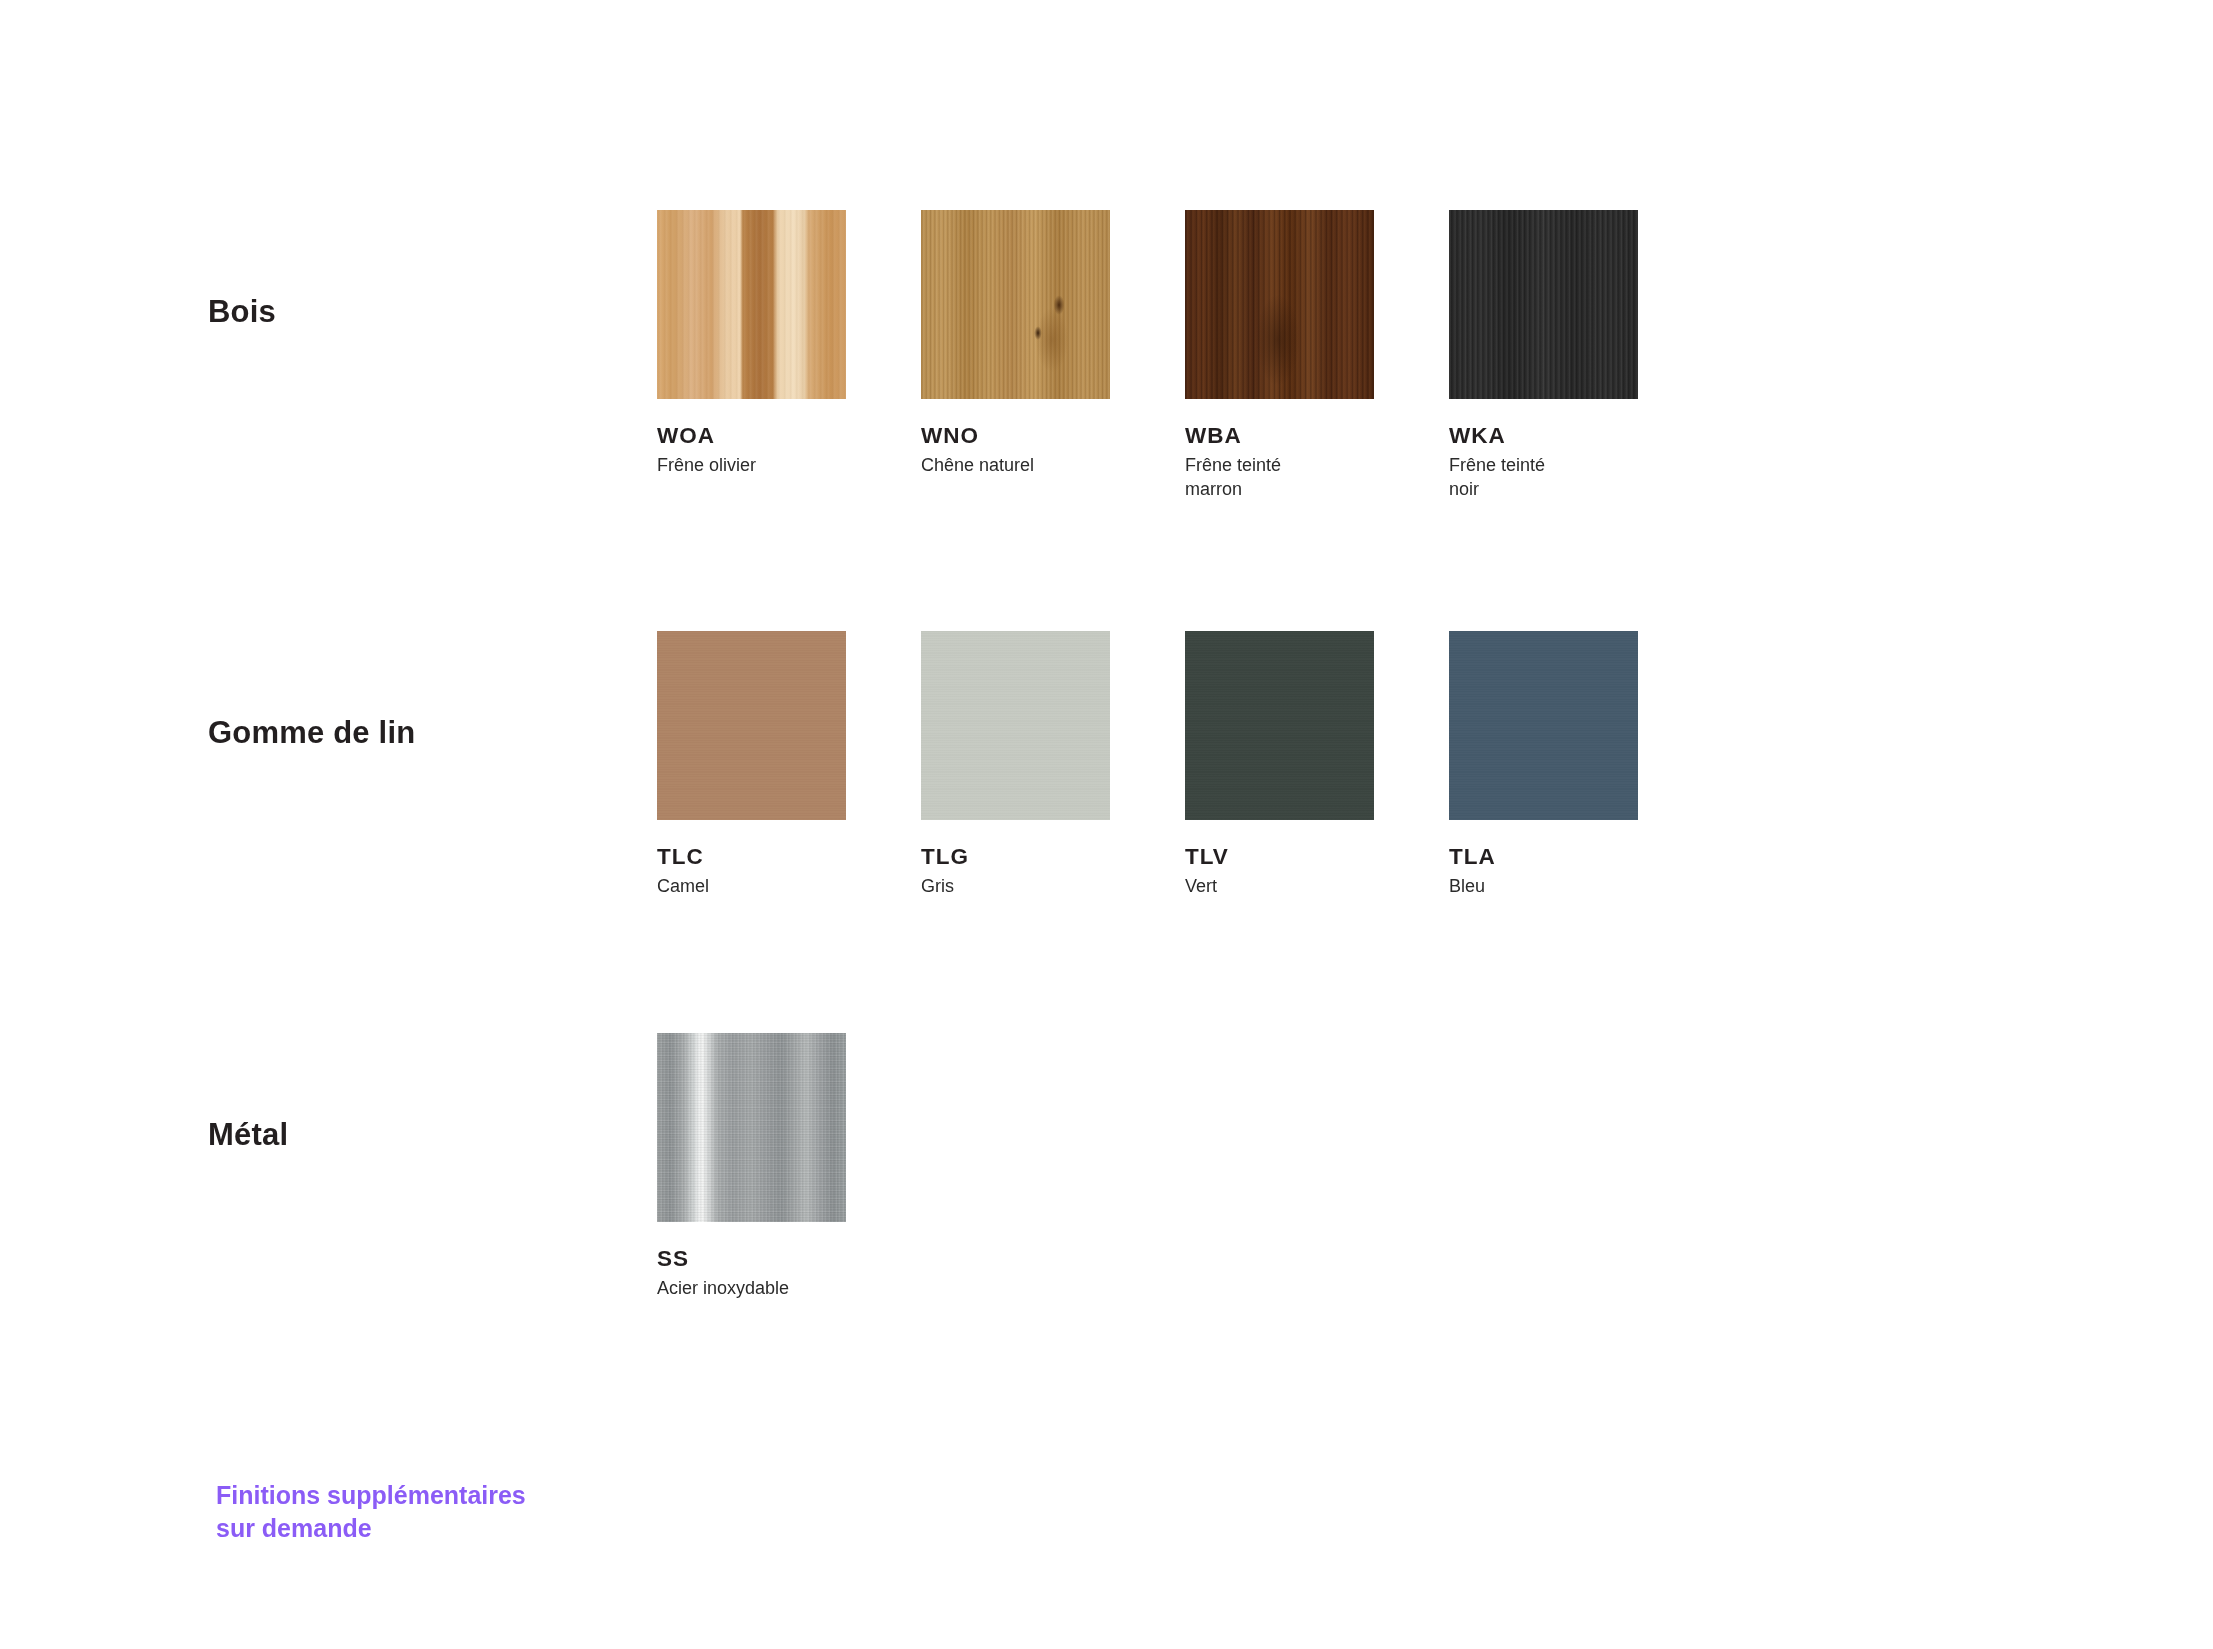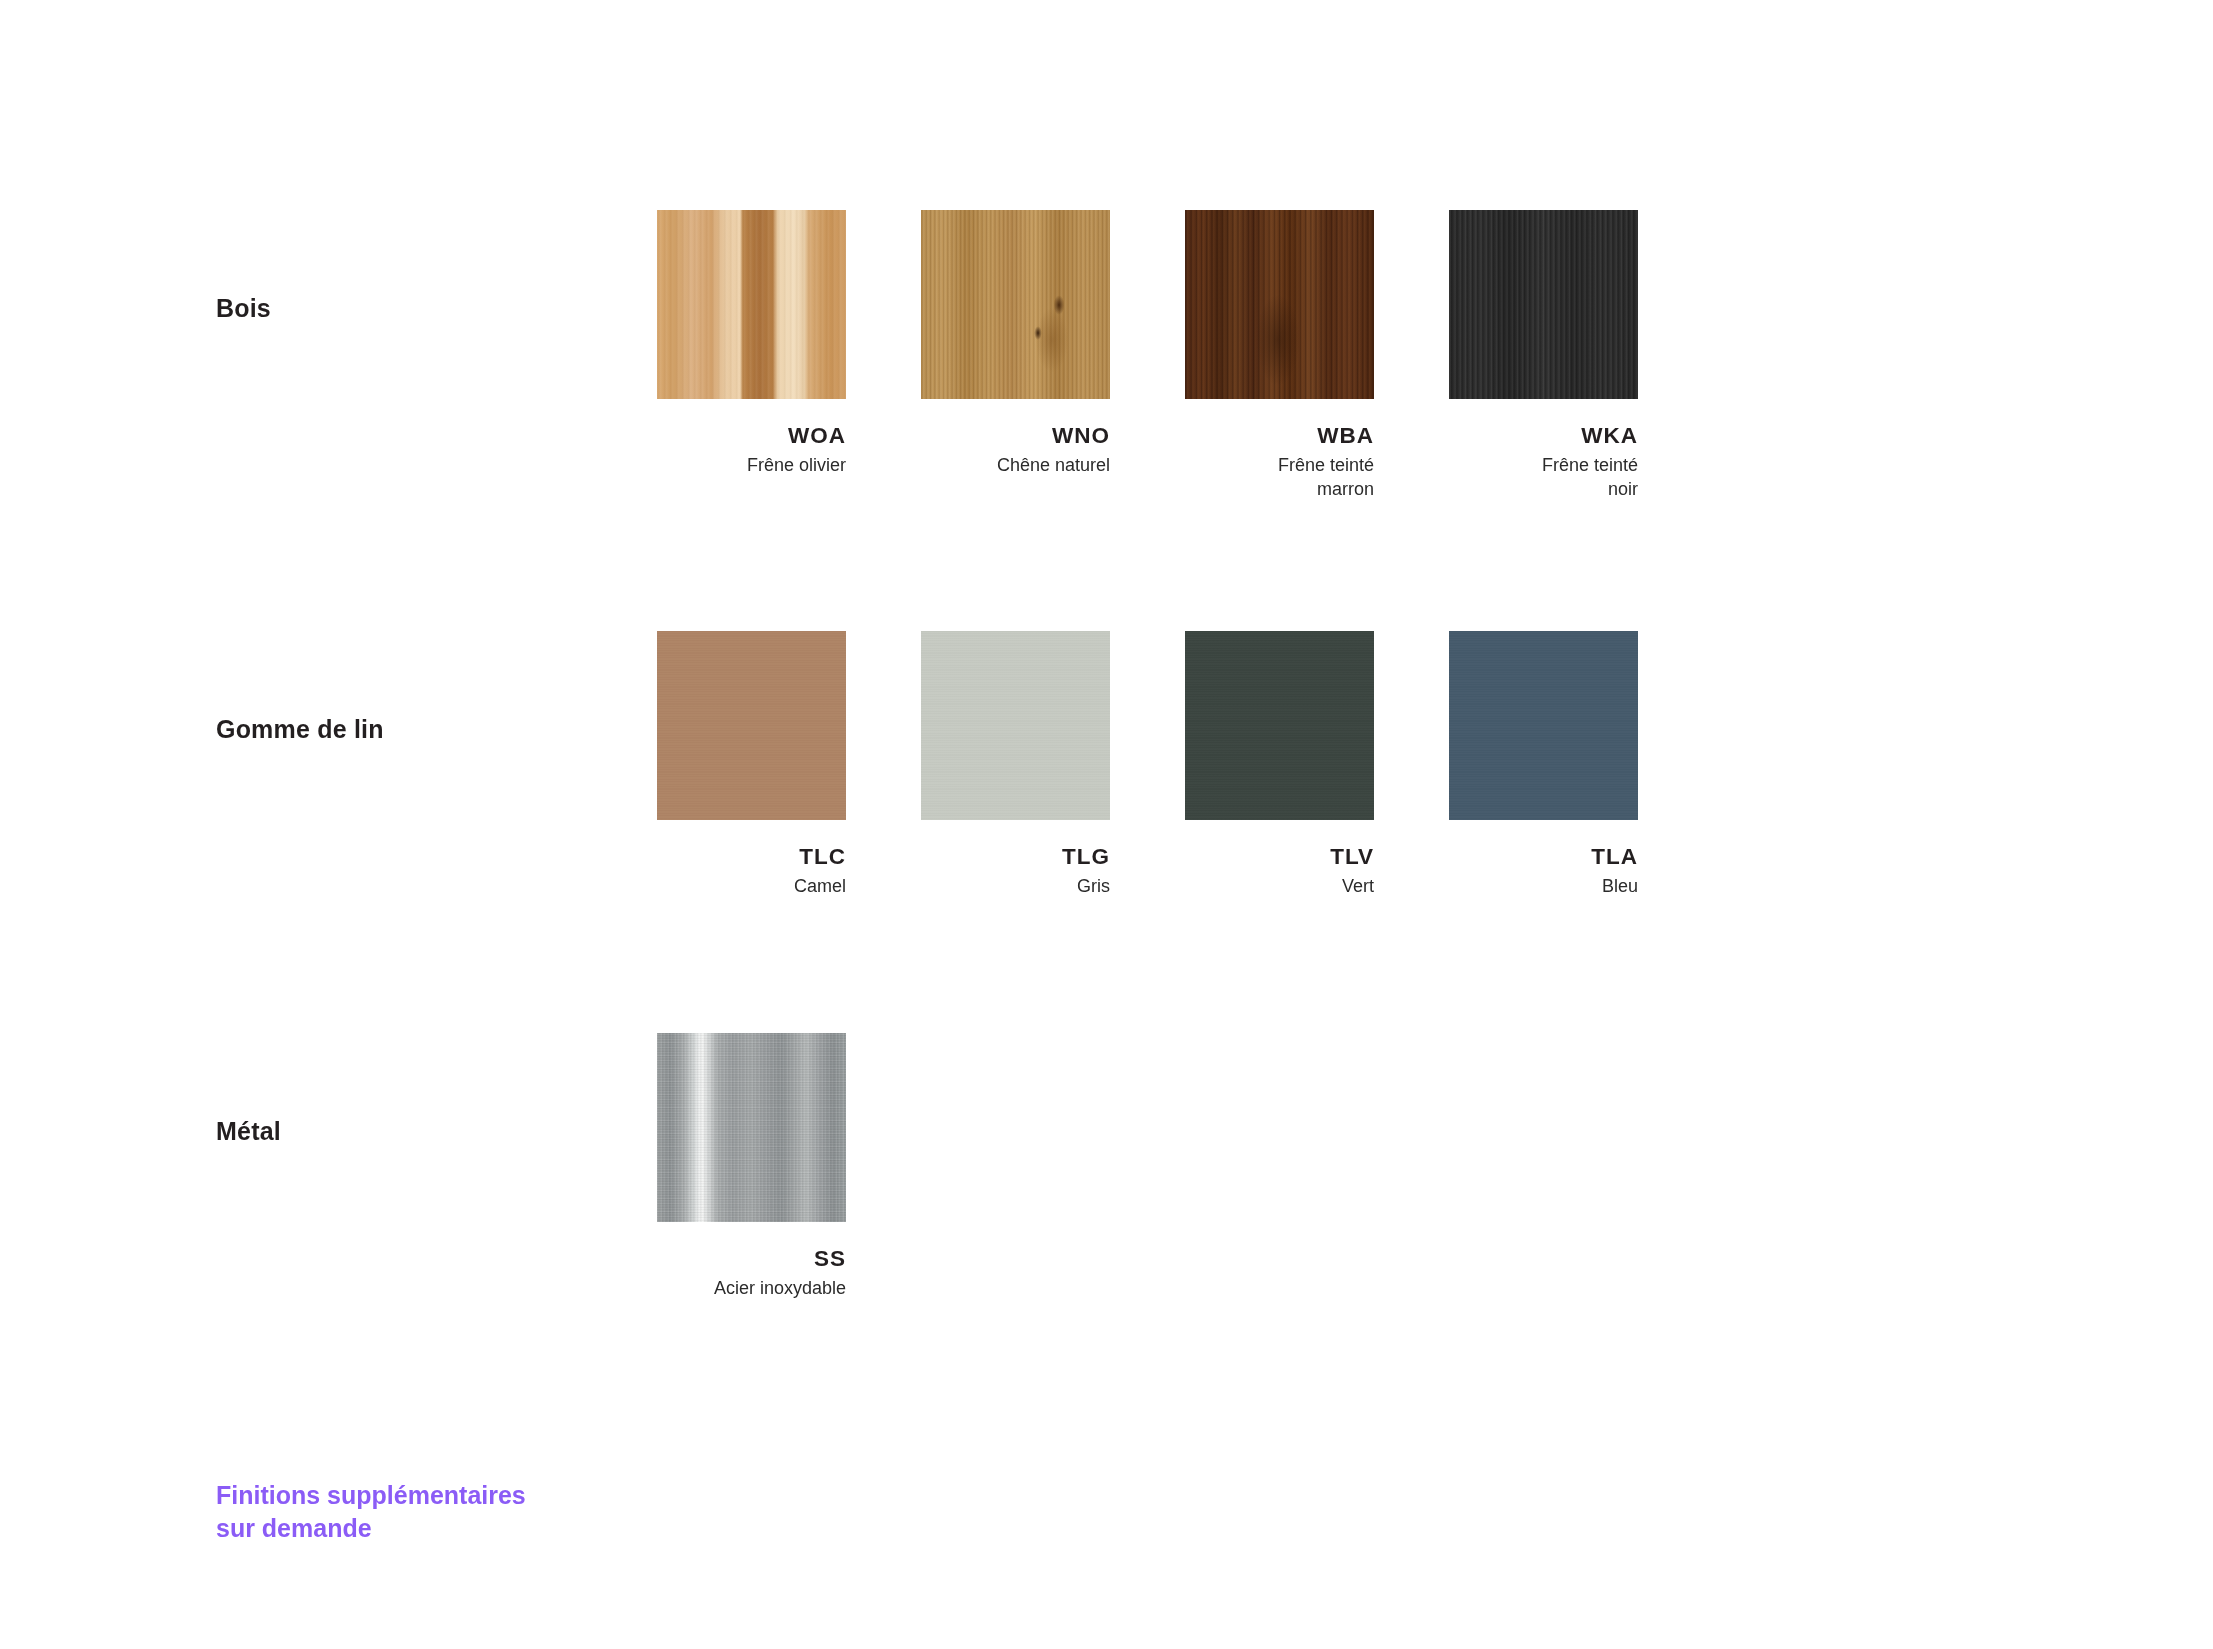--- a/index.html
+++ b/index.html
@@ -24,23 +24,23 @@
   }
 
   
   .section {
     position: absolute;
     left: 0;
     width: 2214px;
   }
   .section-label {
     position: absolute;
-    left: 216px;
+    left: 208px;
     width: 415px;
-    font-size: 25px;
+    font-size: 31px;
     font-weight: bold;
     letter-spacing: 0.2px;
     line-height: 1.28;
     color: #231f20;
   }
   .swatch-strip {
     position: absolute;
     left: 657px;
     top: 0;
     display: flex;
@@ -52,21 +52,21 @@
   }
   .swatch {
     width: 189px;
     height: 189px;
     display: block;
     position: relative;
     overflow: hidden;
   }
   .swatch-meta {
     margin-top: 22.5px;
-    text-align: right;
+    text-align: left;
   }
   .swatch-code {
     font-size: 22.5px;
     font-weight: bold;
     letter-spacing: 1px;
     line-height: 1.2;
     color: #231f20;
     display: block;
   }
   .swatch-name {

